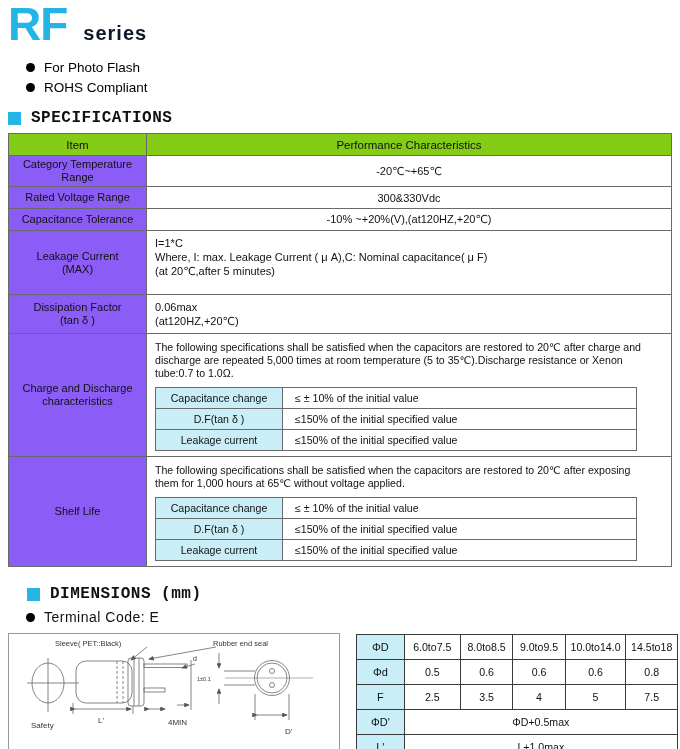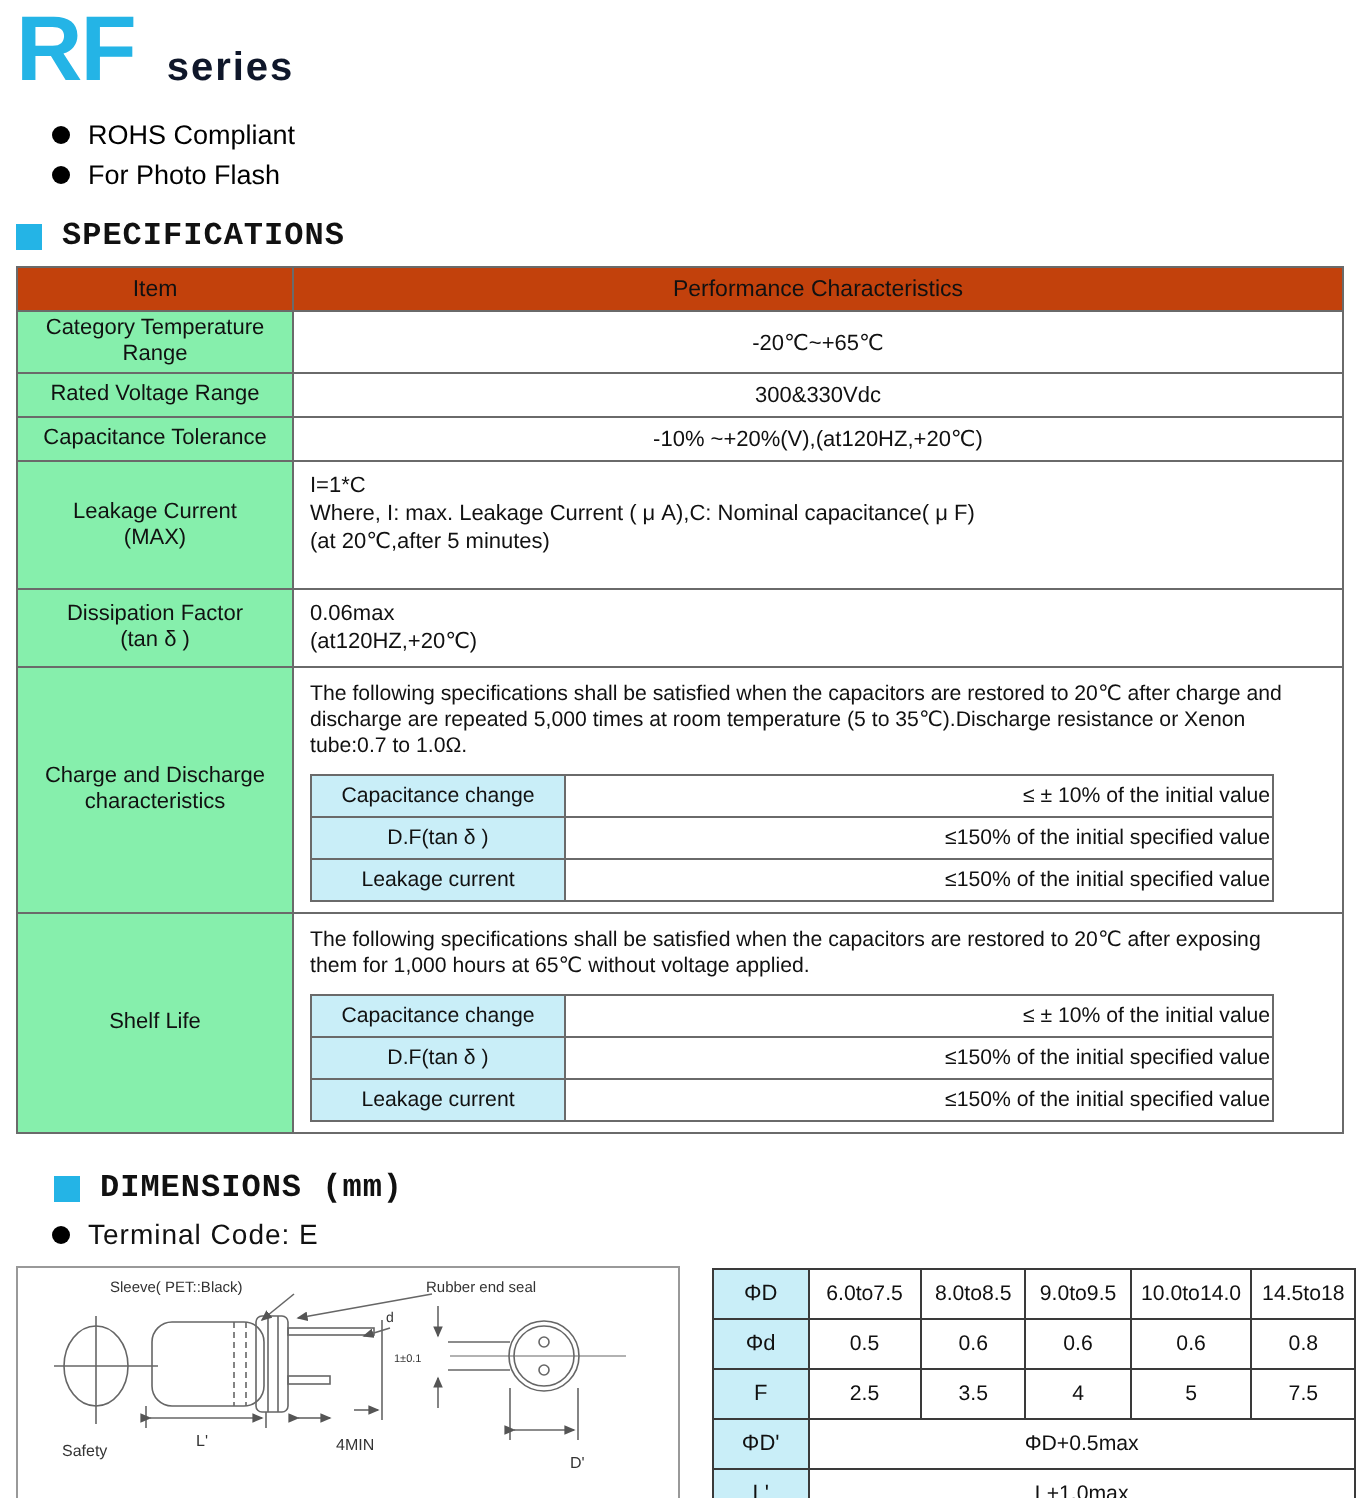--- a/index.html
+++ b/index.html
@@ -19,30 +19,30 @@
 
   
   .sec-head{display:flex;align-items:center;margin:14px 0 6px 8px;}
   .sec-sq{width:13px;height:13px;background:#24b4e6;margin-right:10px;flex:0 0 auto;}
   .sec-title{font-size:16px;font-weight:bold;letter-spacing:0.5px;font-family:Liberation Mono, monospace;}
 
   
   table{border-collapse:collapse;}
   .spec{width:664px;margin-left:8px;table-layout:fixed;}
   .spec td{border:1px solid #6a6a6a;font-size:11px;vertical-align:middle;}
-  .spec .c1{width:138px;background:#86efac;text-align:center;line-height:13px;padding:2px;}
-  .spec .hdr{background:#c2410c;text-align:center;font-size:11.5px;}
+  .spec .c1{width:138px;background:#8b5cf6;text-align:center;line-height:13px;padding:2px;}
+  .spec .hdr{background:#84cc16;text-align:center;font-size:11.5px;}
   .spec .vcenter{text-align:center;}
   .spec .vleft{text-align:left;padding:5px 8px;line-height:14px;vertical-align:top;margin-left:36px;}
   .intro{font-size:10.6px;line-height:13px;width:492px;margin:2px 0 7px 0;}
 
   .subtbl{width:482px;border:1px solid #3a3a3a;}
   .subtbl td{border:1px solid #6a6a6a;height:18px;font-size:10.6px;}
   .subtbl .sl{width:124px;background:#c9eef8;text-align:center;}
-  .subtbl .sv{text-align:right;padding-left:22px;}
+  .subtbl .sv{text-align:left;padding-left:12px;}
 
   
   .term-bullet{display:flex;align-items:center;margin:2px 0 8px 26px;font-size:14px;letter-spacing:0.5px;}
   .dims-row{display:flex;margin-left:8px;align-items:flex-start;}
   .diagram{width:330px;height:120px;border:1px solid #999;flex:0 0 auto;}
   svg text{font-family:"Liberation Sans","DejaVu Sans",sans-serif;fill:#333;}
 
   .dimtbl{width:322px;margin-left:16px;margin-top:1px;}
   .dimtbl td{border:1px solid #3a3a3a;height:22px;font-size:10.6px;text-align:center;}
   .dimtbl .dl{background:#c9eef8;width:46px;font-size:11px;}
@@ -52,25 +52,25 @@
 
 <div class="page">
 
   <div class="logo">
     <span class="logo-rf">RF</span><span class="logo-series">series</span>
   </div>
 
   <ul class="bullets">
     <li>
       <span class="b-dot"></span>
-      <span>ROHS Compliant</span>
+      <span>For Photo Flash</span>
     </li>
     <li>
       <span class="b-dot"></span>
-      <span>For Photo Flash</span>
+      <span>ROHS Compliant</span>
     </li>
   </ul>
 
   <div class="sec-head">
     <span class="sec-sq"></span>
     <span class="sec-title">SPECIFICATIONS</span>
   </div>
 
   <table class="spec">
     <colgroup>

